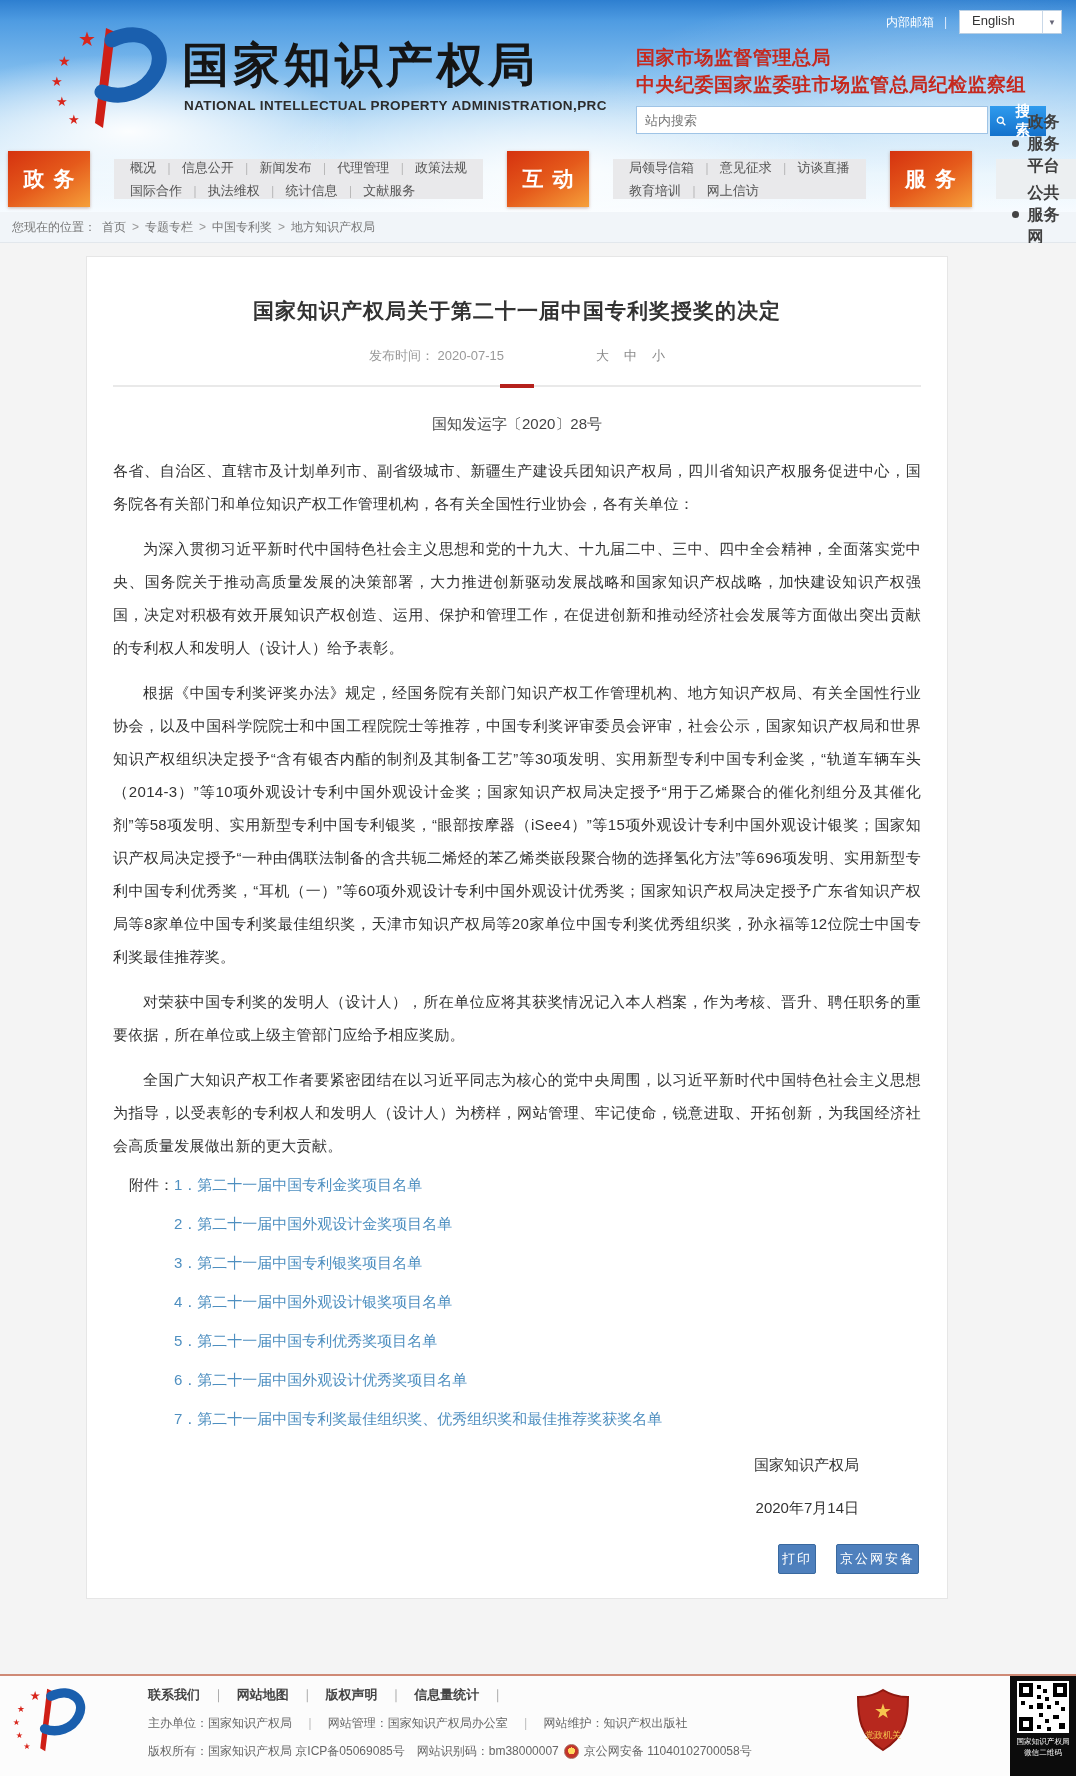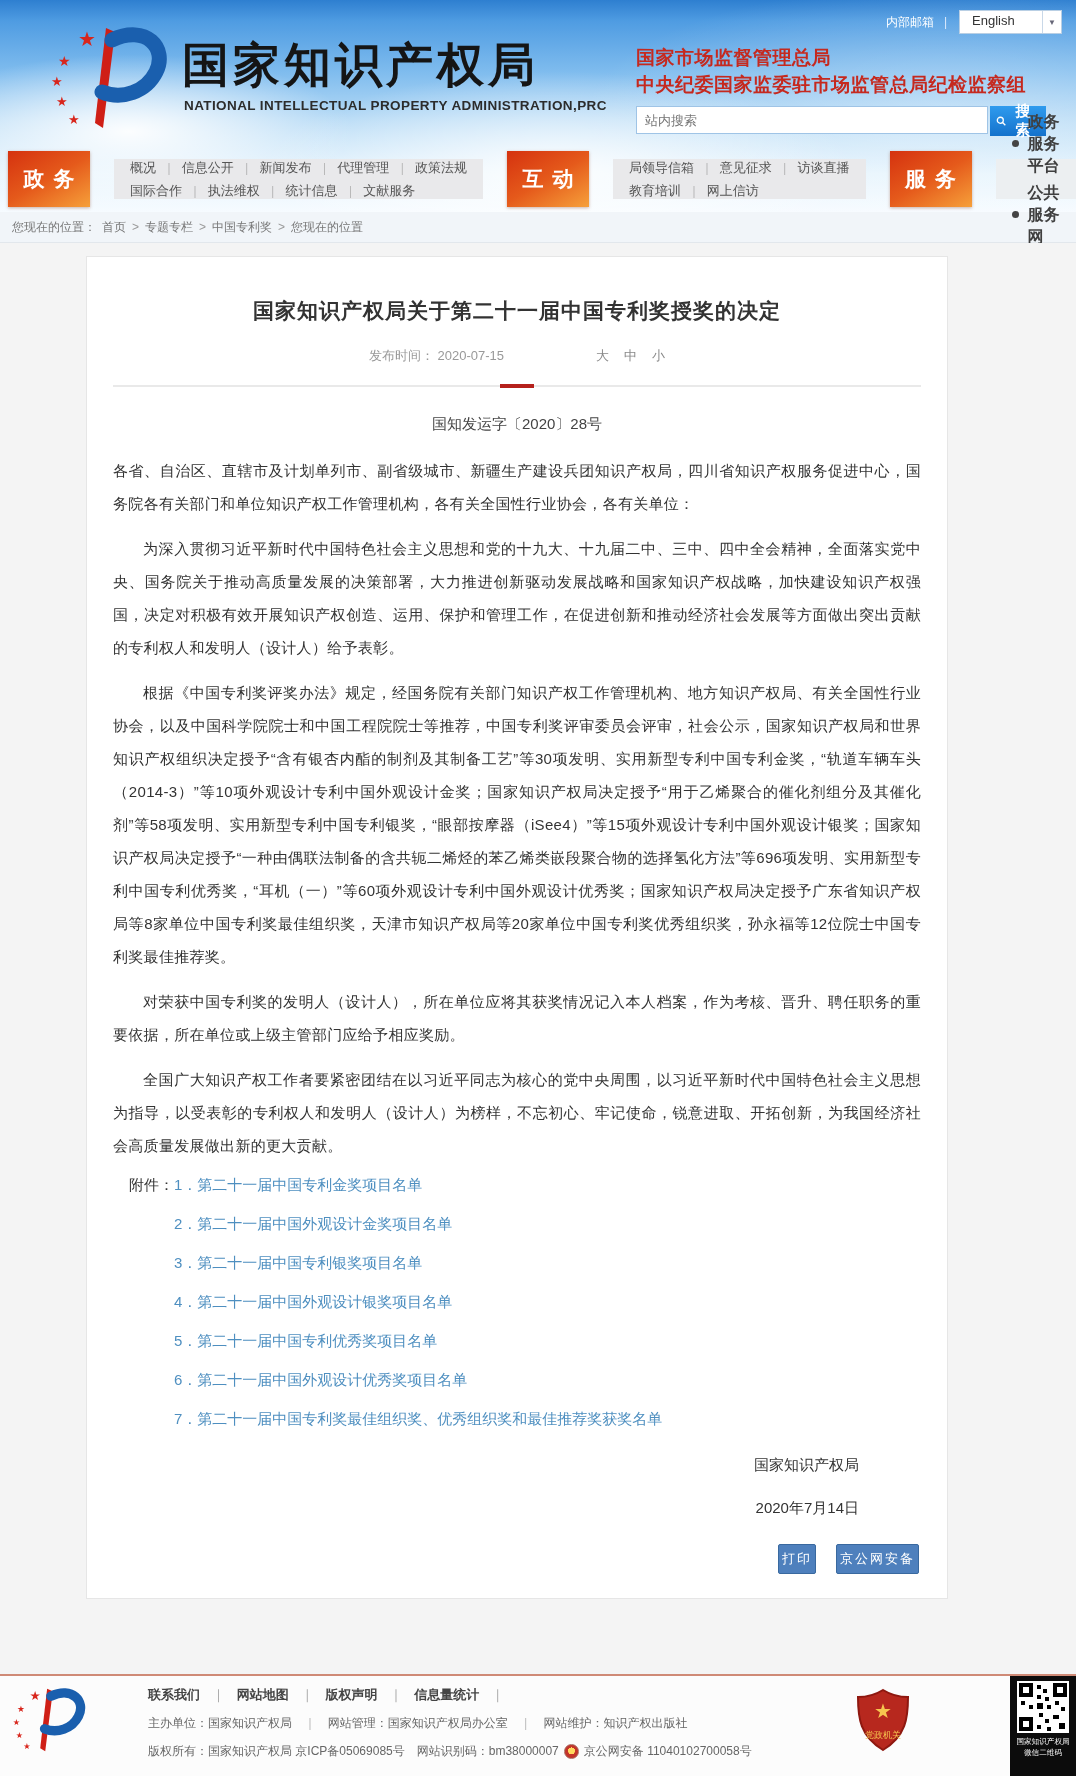--- a/index.html
+++ b/index.html
@@ -160,21 +160,21 @@
       <div class="service-item" data-interactable="true">公共服务网</div>
     </div>
   </div>
 </div>
 
 <div class="crumb" data-interactable="false">
   <span data-interactable="false" style="margin-right:6px;">您现在的位置：</span>
   <span class="bc" data-interactable="true">首页</span>
   <span class="bc" data-interactable="true">专题专栏</span>
   <span class="bc" data-interactable="true">中国专利奖</span>
-  <span class="bc" data-interactable="false">您现在的位置</span>
+  <span class="bc" data-interactable="false">地方知识产权局</span>
 </div>
 
 <div class="main" data-interactable="false">
   <div class="card" data-interactable="false">
     <div class="doc-title" data-interactable="false">国家知识产权局关于第二十一届中国专利奖授奖的决定</div>
 
     <div class="meta" data-interactable="false">
       <div data-interactable="false">
         <span data-interactable="false">发布时间：</span>
         <span data-interactable="false">2020-07-15</span>
@@ -190,21 +190,21 @@
         <div class="red" data-interactable="false"></div>
       </div>
 
     <div class="doc-number" data-interactable="false">国知发运字〔2020〕28号</div>
 
     <div class="body-text" data-interactable="false">
       <p data-interactable="false">各省、自治区、直辖市及计划单列市、副省级城市、新疆生产建设兵团知识产权局，四川省知识产权服务促进中心，国务院各有关部门和单位知识产权工作管理机构，各有关全国性行业协会，各有关单位：</p>
       <p class="indent" data-interactable="false">为深入贯彻习近平新时代中国特色社会主义思想和党的十九大、十九届二中、三中、四中全会精神，全面落实党中央、国务院关于推动高质量发展的决策部署，大力推进创新驱动发展战略和国家知识产权战略，加快建设知识产权强国，决定对积极有效开展知识产权创造、运用、保护和管理工作，在促进创新和推动经济社会发展等方面做出突出贡献的专利权人和发明人（设计人）给予表彰。</p>
       <p class="indent" data-interactable="false">根据《中国专利奖评奖办法》规定，经国务院有关部门知识产权工作管理机构、地方知识产权局、有关全国性行业协会，以及中国科学院院士和中国工程院院士等推荐，中国专利奖评审委员会评审，社会公示，国家知识产权局和世界知识产权组织决定授予“含有银杏内酯的制剂及其制备工艺”等30项发明、实用新型专利中国专利金奖，“轨道车辆车头（2014-3）”等10项外观设计专利中国外观设计金奖；国家知识产权局决定授予“用于乙烯聚合的催化剂组分及其催化剂”等58项发明、实用新型专利中国专利银奖，“眼部按摩器（iSee4）”等15项外观设计专利中国外观设计银奖；国家知识产权局决定授予“一种由偶联法制备的含共轭二烯烃的苯乙烯类嵌段聚合物的选择氢化方法”等696项发明、实用新型专利中国专利优秀奖，“耳机（一）”等60项外观设计专利中国外观设计优秀奖；国家知识产权局决定授予广东省知识产权局等8家单位中国专利奖最佳组织奖，天津市知识产权局等20家单位中国专利奖优秀组织奖，孙永福等12位院士中国专利奖最佳推荐奖。</p>
       <p class="indent" data-interactable="false">对荣获中国专利奖的发明人（设计人），所在单位应将其获奖情况记入本人档案，作为考核、晋升、聘任职务的重要依据，所在单位或上级主管部门应给予相应奖励。</p>
-      <p class="indent" data-interactable="false">全国广大知识产权工作者要紧密团结在以习近平同志为核心的党中央周围，以习近平新时代中国特色社会主义思想为指导，以受表彰的专利权人和发明人（设计人）为榜样，不忘初心、牢记使命，锐意进取、开拓创新，为我国经济社会高质量发展做出新的更大贡献。</p>
+      <p class="indent" data-interactable="false">全国广大知识产权工作者要紧密团结在以习近平同志为核心的党中央周围，以习近平新时代中国特色社会主义思想为指导，以受表彰的专利权人和发明人（设计人）为榜样，网站管理、牢记使命，锐意进取、开拓创新，为我国经济社会高质量发展做出新的更大贡献。</p>
     </div>
 
     <div class="attach" data-interactable="false">
       <div class="attach-label" data-interactable="false">附件：</div>
       <div class="attach-list" data-interactable="false">
         <a data-interactable="true">1．第二十一届中国专利金奖项目名单</a>
         <a data-interactable="true">2．第二十一届中国外观设计金奖项目名单</a>
         <a data-interactable="true">3．第二十一届中国专利银奖项目名单</a>
         <a data-interactable="true">4．第二十一届中国外观设计银奖项目名单</a>
         <a data-interactable="true">5．第二十一届中国专利优秀奖项目名单</a>

